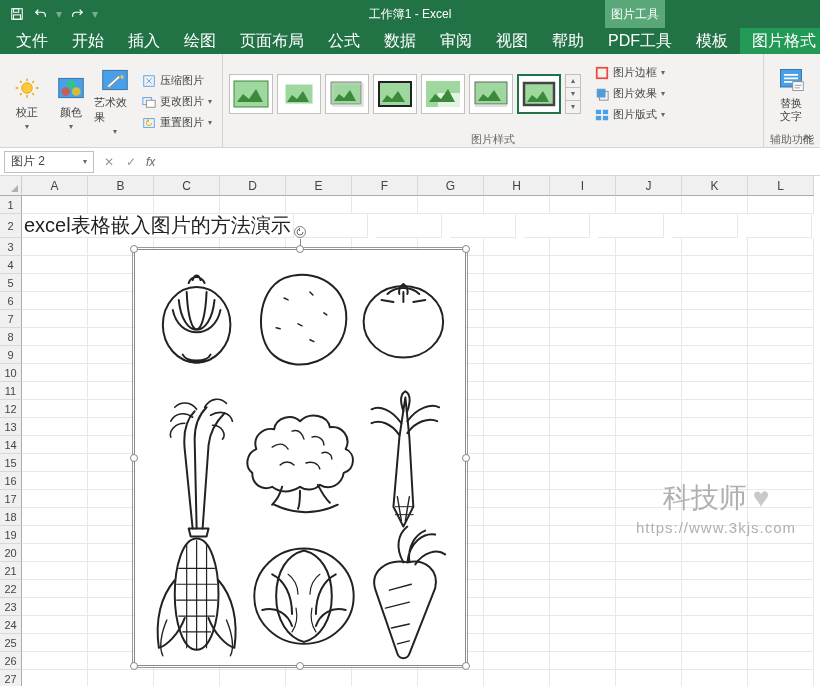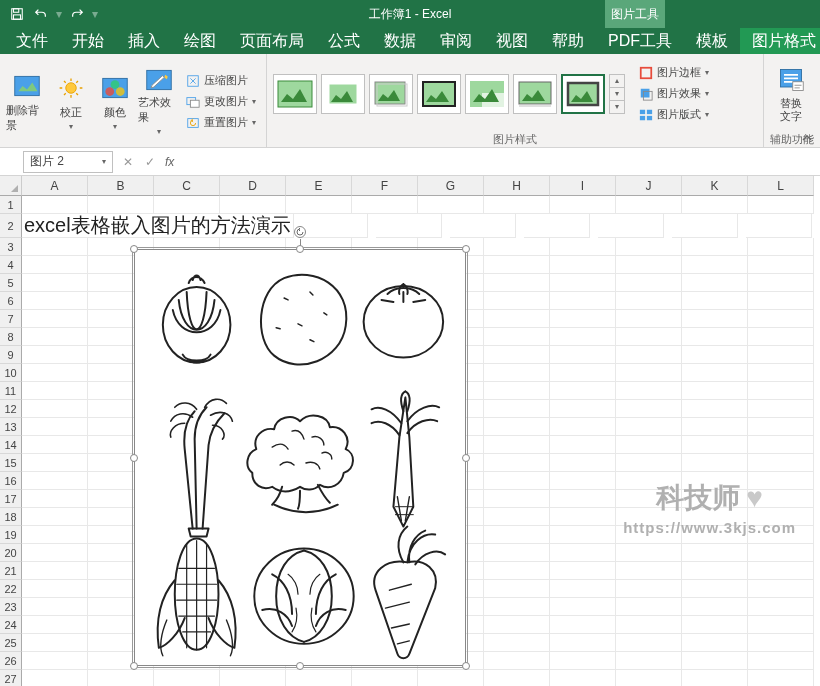--- a/index.html
+++ b/index.html
@@ -39,21 +39,21 @@
     
     .style-gallery { display: flex; gap: 4px; align-items: center; }
     .style-thumb { width: 44px; height: 40px; border: 1px solid #c0c0c0; background: #fff; display: flex; align-items: center; justify-content: center; cursor: pointer; }
     .style-thumb.selected { border: 2px solid #217346; }
     .style-thumb svg { width: 36px; height: 28px; }
     .gallery-more { width: 16px; height: 40px; border: 1px solid #c0c0c0; display: flex; flex-direction: column; cursor: pointer; }
     .gallery-more div { flex:1; display:flex; align-items:center; justify-content:center; font-size:8px; color:#666; border-bottom:1px solid #c0c0c0; }
     .gallery-more div:last-child { border-bottom:none; }
     
     
-    .formula-area { height: 28px; background: #fff; display: flex; align-items: center; border-bottom: 1px solid #d4d4d4; font-size: 12px; padding-left: 19px; }
+    .formula-area { height: 28px; background: #fff; display: flex; align-items: center; border-bottom: 1px solid #d4d4d4; font-size: 12px; }
     .name-box { width: 90px; height: 22px; border: 1px solid #c0c0c0; margin: 0 4px; display: flex; align-items: center; padding: 0 6px; color: #444; justify-content: space-between; }
     .fb-btn { width: 22px; display:flex; align-items:center; justify-content:center; color:#999; height:22px; }
     .fx-label { font-style: italic; color: #666; padding: 0 4px; }
     .formula-input { flex:1; height:22px; border:none; outline:none; font-size:12px; padding:0 4px; }
     
     
     .sheet-area { position: relative; background: #fff; height: 510px; overflow: hidden; }
     .corner { position:absolute; left:0; top:0; width:22px; height:20px; background:#f0f0f0; border-right:1px solid #ccc; border-bottom:1px solid #aaa; }
     .corner::after { content:""; position:absolute; right:3px; bottom:3px; width:0; height:0; border-left:7px solid transparent; border-bottom:7px solid #b0b0b0; }
     .col-headers { position:absolute; left:22px; top:0; right:0; height:20px; display:flex; }
@@ -77,21 +77,21 @@
     .handle.ml { left:-5px; top:50%; margin-top:-4px; }
     .handle.mr { right:-5px; top:50%; margin-top:-4px; }
     .handle.bl { left:-5px; bottom:-5px; }
     .handle.bm { left:50%; bottom:-5px; margin-left:-4px; }
     .handle.br { right:-5px; bottom:-5px; }
     .rotate-handle { position:absolute; left:50%; top:-24px; margin-left:-6px; width:12px; height:12px; border:1px solid #888; border-radius:50%; background:#fff; display:flex; align-items:center; justify-content:center; }
     .rotate-handle::before { content:""; position:absolute; top:12px; left:50%; width:1px; height:8px; background:#888; }
     .veg-svg { width:100%; height:100%; }
     
     
-    .watermark { position:absolute; right:24px; top:303px; text-align:center; color:#b0b0b0; pointer-events:none; font-weight:700; }
+    .watermark { position:absolute; right:24px; top:303px; text-align:center; color:#b0b0b0; pointer-events:none; font-weight:400; }
     .watermark .line1 { font-size: 28px; display:flex; align-items:center; gap:6px; justify-content:center; }
     .watermark .line2 { font-size: 15px; letter-spacing: 1px; margin-top:2px; }
     .heart { color:#c9c9c9; }
   </style>
 </head>
 <body>
 
 <div class="title-bar">
   <div class="qat">
     <div class="qat-btn">
@@ -138,29 +138,20 @@
         <path d="M6 11h4v2H6z"></path>
       </svg>
     <span>操作说明搜索</span>
   </div>
 </div>
 
 <div class="ribbon">
 
   <div class="group">
     <div class="group-body">
-      <div class="big-btn">
-        <div class="icon-box">
-            <svg viewBox="0 0 32 28">
-              <rect x="2" y="3" width="28" height="22" fill="#4aa0e8" stroke="#2a6aa0"></rect>
-              <path d="M6 20l5-6 5 4 6-8 6 10H6z" fill="#7fc97f"></path>
-            </svg>
-          </div>
-        <span>删除背景</span>
-      </div>
       <div class="big-btn">
         <div class="icon-box">
             <svg viewBox="0 0 32 28">
               <circle cx="16" cy="14" r="6" fill="#ffc93c" stroke="#e8a000"></circle>
               <g stroke="#e8a000" stroke-width="1.5">
                 <path d="M16 3v3M16 22v3M6 14H3M29 14h-3M8 6l2 2M24 22l-2-2M24 6l-2 2M8 22l2-2"></path>
               </g>
             </svg>
           </div>
         <span>校正</span>

